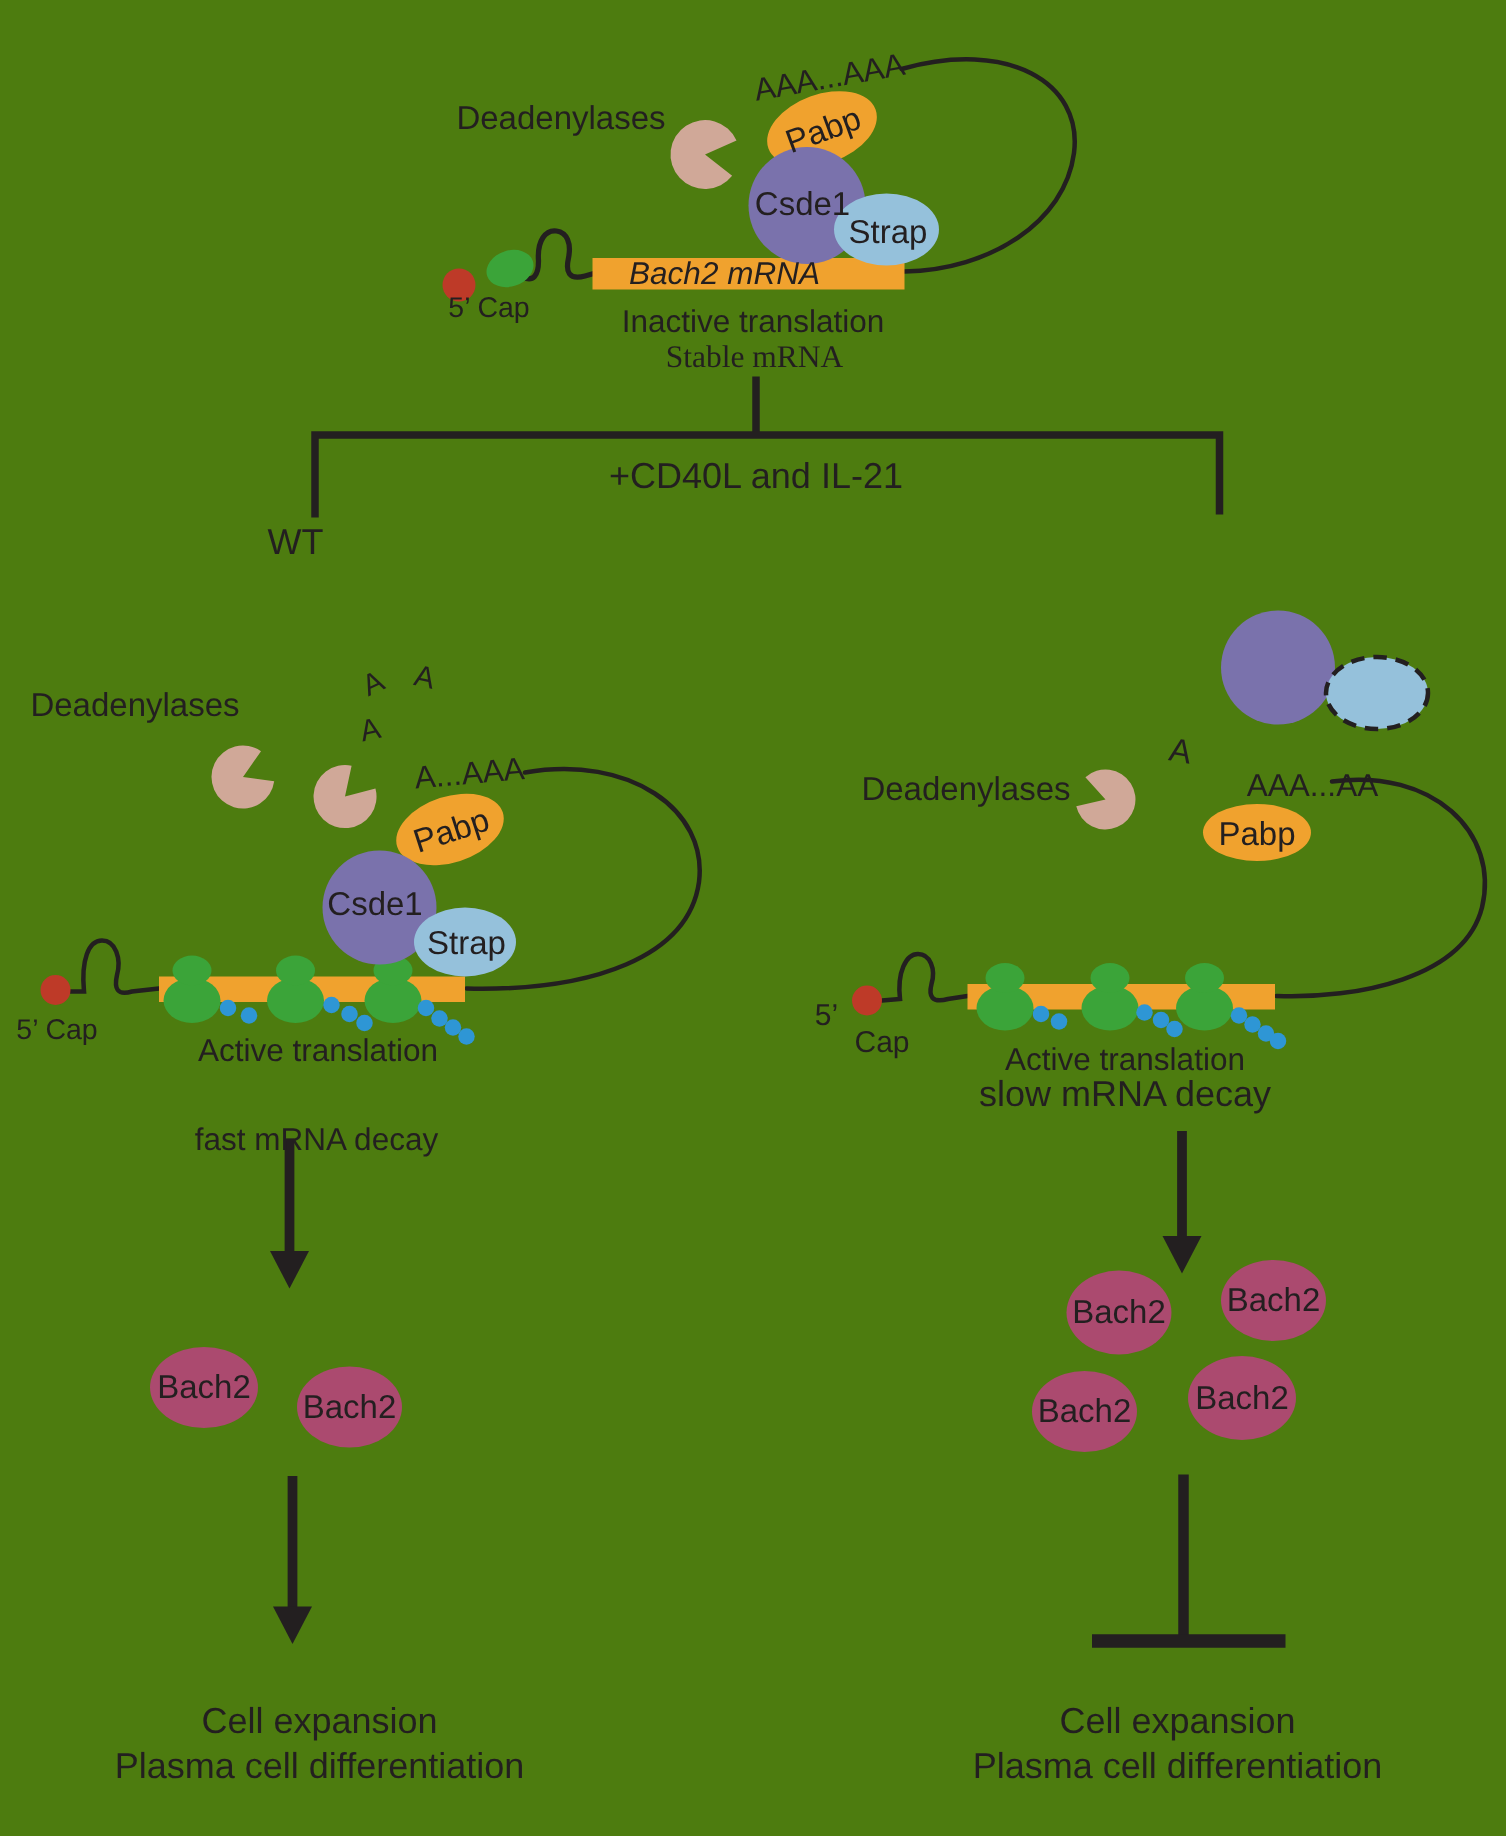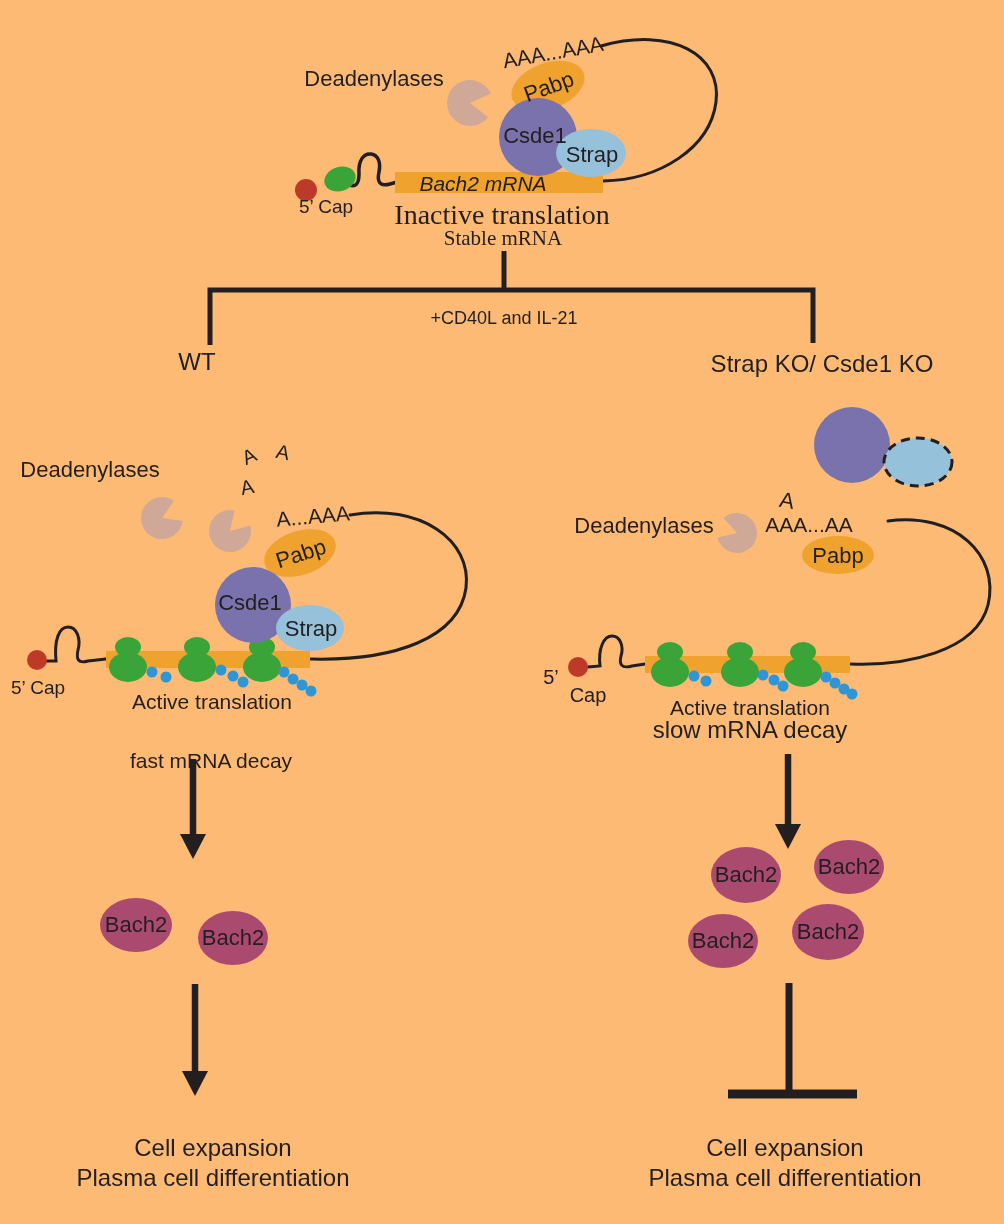--- a/index.html
+++ b/index.html
@@ -1,17 +1,17 @@
 <!DOCTYPE html>
 <html><head>
 <meta charset="utf-8">
 <style>
   html,body{margin:0;padding:0;background:#ffffff;}
   #figure{
-    position:relative;width:1004px;height:1224px;background:#fdba74;overflow:hidden;
+    position:relative;width:1004px;height:1224px;background:#4d7c0f;overflow:hidden;
     font-family:"Liberation Sans",sans-serif;color:#231F20;
   }
   #shapes{position:absolute;left:0;top:0;width:1004px;height:1224px;}
   .lbl{
     position:absolute;font-family:"Liberation Sans",sans-serif;color:#231F20;
     white-space:nowrap;transform:translate(-50%,-50%);line-height:1;
   }
 </style>
 </head>
 <body>
@@ -115,46 +115,45 @@
     </g>
   </svg>
 
   <div class="lbl" style="left:374px;top:79px;font-size:22px;">Deadenylases</div>
   <div class="lbl" style="left:553px;top:52px;font-size:21px;transform:translate(-50%,-50%) rotate(-10deg);">AAA...AAA</div>
   <div class="lbl" style="left:549px;top:87px;font-size:22px;transform:translate(-50%,-50%) rotate(-20deg);">Pabp</div>
   <div class="lbl" style="left:535px;top:136px;font-size:22px;">Csde1</div>
   <div class="lbl" style="left:592px;top:155px;font-size:22px;">Strap</div>
   <div class="lbl" style="left:483px;top:183px;font-size:21px;font-style:italic;">Bach2 mRNA</div>
   <div class="lbl" style="left:326px;top:206px;font-size:19px;">5’ Cap</div>
-  <div class="lbl" style="left:502px;top:215px;font-size:28px;font-family:Liberation Serif, serif;">Inactive translation</div>
+  <div class="lbl" style="left:502px;top:215px;font-size:21px;">Inactive translation</div>
   <div class="lbl" style="left:503px;top:238px;font-size:21px;font-family:Liberation Serif, serif;">Stable mRNA</div>
 
-  <div class="lbl" style="left:504px;top:318px;font-size:18px;">+CD40L and IL-21</div>
+  <div class="lbl" style="left:504px;top:318px;font-size:24px;">+CD40L and IL-21</div>
   <div class="lbl" style="left:197px;top:362px;font-size:24px;">WT</div>
-  <div class="lbl" style="left:822px;top:364px;font-size:24px;">Strap KO/ Csde1 KO</div>
 
   <div class="lbl" style="left:90px;top:470px;font-size:22px;">Deadenylases</div>
   <div class="lbl" style="left:249px;top:456px;font-size:20px;transform:translate(-50%,-50%) rotate(-25deg);">A</div>
   <div class="lbl" style="left:283px;top:452px;font-size:20px;transform:translate(-50%,-50%) rotate(12deg);">A</div>
   <div class="lbl" style="left:247px;top:487px;font-size:20px;transform:translate(-50%,-50%) rotate(-12deg);">A</div>
   <div class="lbl" style="left:313px;top:516px;font-size:21px;transform:translate(-50%,-50%) rotate(-5deg);">A...AAA</div>
   <div class="lbl" style="left:301px;top:554px;font-size:22px;transform:translate(-50%,-50%) rotate(-18deg);">Pabp</div>
   <div class="lbl" style="left:250px;top:603px;font-size:22px;">Csde1</div>
   <div class="lbl" style="left:311px;top:629px;font-size:22px;">Strap</div>
   <div class="lbl" style="left:38px;top:687px;font-size:19px;">5’ Cap</div>
   <div class="lbl" style="left:212px;top:701px;font-size:21px;">Active translation</div>
   <div class="lbl" style="left:211px;top:724px;font-size:21px;margin-top:36px;">fast mRNA decay</div>
   <div class="lbl" style="left:136px;top:925px;font-size:22px;">Bach2</div>
   <div class="lbl" style="left:233px;top:938px;font-size:22px;">Bach2</div>
   <div class="lbl" style="left:213px;top:1148px;font-size:24px;">Cell expansion</div>
   <div class="lbl" style="left:213px;top:1178px;font-size:24px;">Plasma cell differentiation</div>
 
   <div class="lbl" style="left:787px;top:501px;font-size:22px;transform:translate(-50%,-50%) rotate(10deg);">A</div>
   <div class="lbl" style="left:644px;top:526px;font-size:22px;">Deadenylases</div>
-  <div class="lbl" style="left:809px;top:524px;font-size:21px;">AAA...AA</div>
+  <div class="lbl" style="left:875px;top:524px;font-size:21px;">AAA...AA</div>
   <div class="lbl" style="left:838px;top:556px;font-size:22px;">Pabp</div>
   <div class="lbl" style="left:551px;top:677px;font-size:20px;">5’</div>
   <div class="lbl" style="left:588px;top:695px;font-size:20px;">Cap</div>
   <div class="lbl" style="left:750px;top:707px;font-size:21px;">Active translation</div>
   <div class="lbl" style="left:750px;top:730px;font-size:24px;">slow mRNA decay</div>
   <div class="lbl" style="left:746px;top:875px;font-size:22px;">Bach2</div>
   <div class="lbl" style="left:849px;top:867px;font-size:22px;">Bach2</div>
   <div class="lbl" style="left:723px;top:941px;font-size:22px;">Bach2</div>
   <div class="lbl" style="left:828px;top:932px;font-size:22px;">Bach2</div>
   <div class="lbl" style="left:785px;top:1148px;font-size:24px;">Cell expansion</div>

